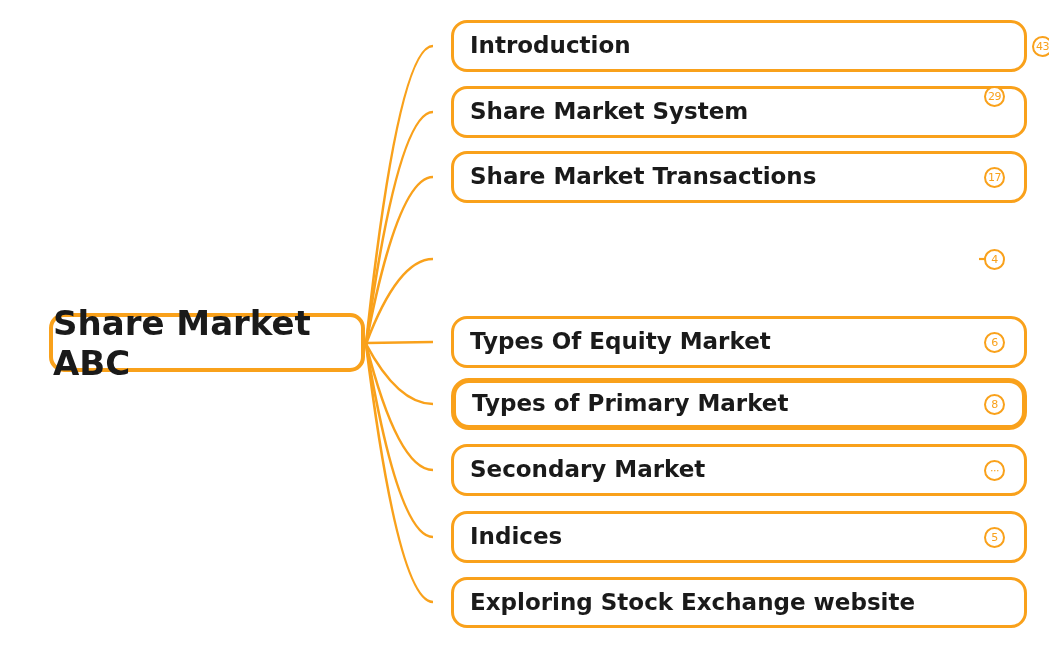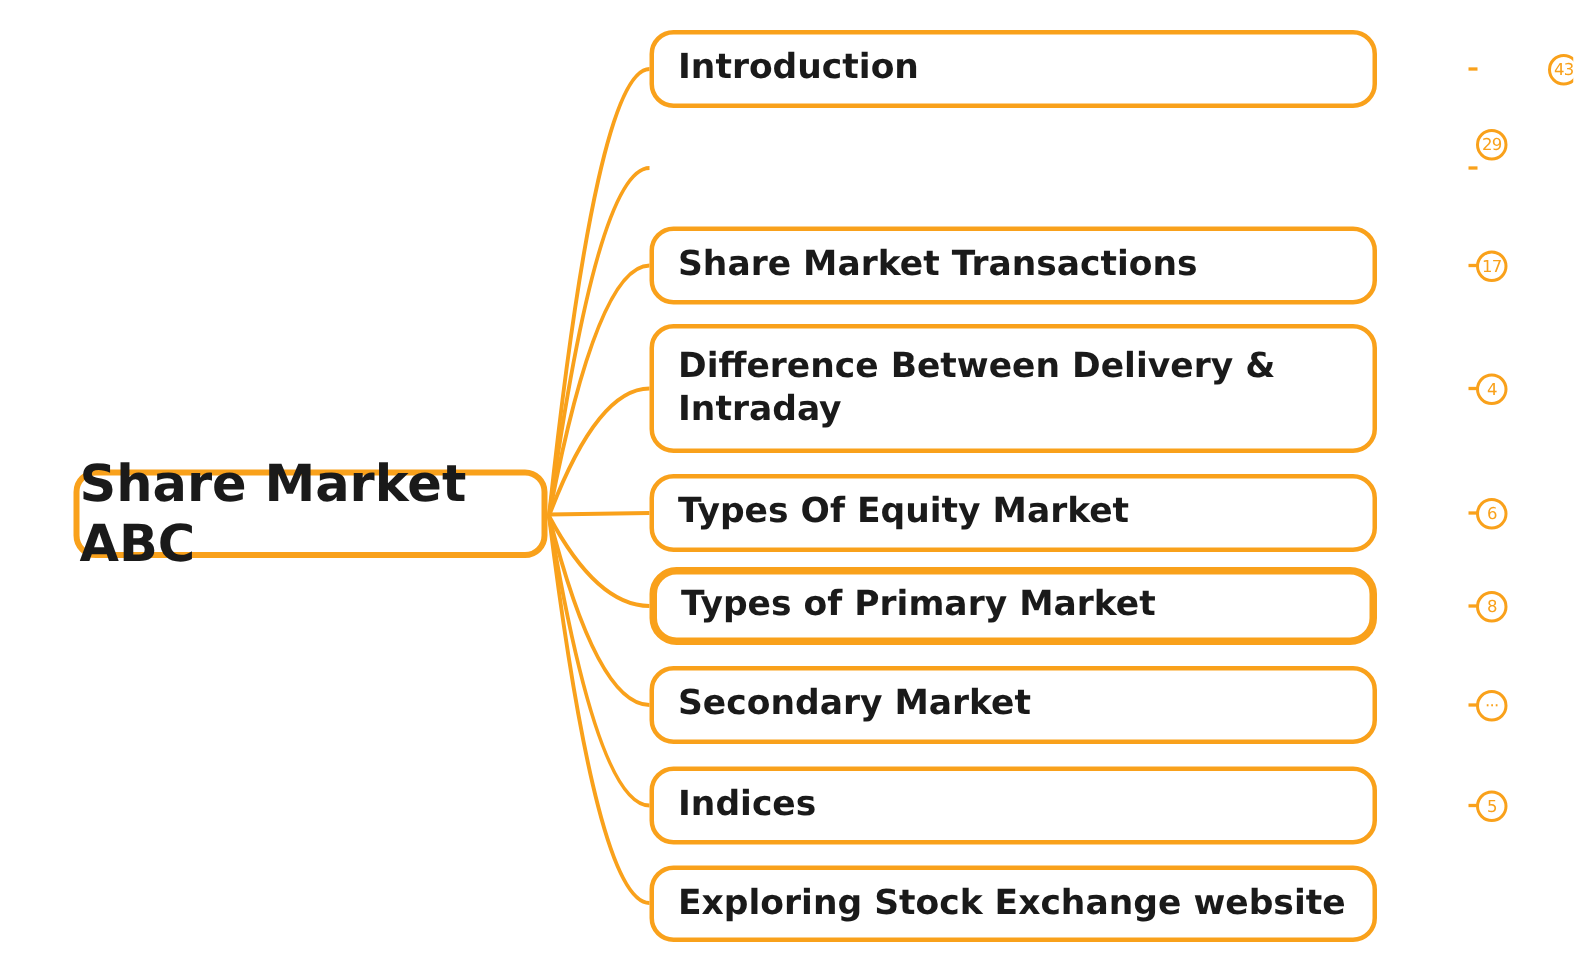--- a/index.html
+++ b/index.html
@@ -33,22 +33,22 @@
   }
   .node.root {
     left: 49px; top: 313px;
     width: 316px; height: 59px;
     border-width: 4px;
     border-radius: 15px;
     justify-content: center;
     font-size: 34px;
   }
   .node.child {
-    left: 433px;
-    width: 485px;
+    left: 451px;
+    width: 576px;
     padding-left: 16px;
     font-size: 23px;
   }
   .node.child .label {
     white-space: pre-line;
     line-height: 1.28;
   }
   .node.emphasized {
     border-width: 5px;
     border-radius: 18px;
@@ -116,31 +116,30 @@
 
   <div class="node root">
     <span class="label">Share Market ABC</span>
   </div>
 
   <div class="node child n1">
     <span class="label">Introduction</span>
   </div>
   <div class="badge b1">43</div>
 
+  <div class="node child n2">
+    <span class="label">Share Market System</span>
+  </div>
   <div class="badge b2">29</div>
 
   <div class="node child n3">
     <span class="label">Share Market Transactions</span>
   </div>
   <div class="badge b3">17</div>
 
-  <div class="node child n4">
-    <span class="label">Difference Between Delivery &amp;
-Intraday</span>
-  </div>
   <div class="badge b4">4</div>
 
   <div class="node child n5">
     <span class="label">Types Of Equity Market</span>
   </div>
   <div class="badge b5">6</div>
 
   <div class="node child n6 emphasized">
     <span class="label">Types of Primary Market</span>
   </div>

